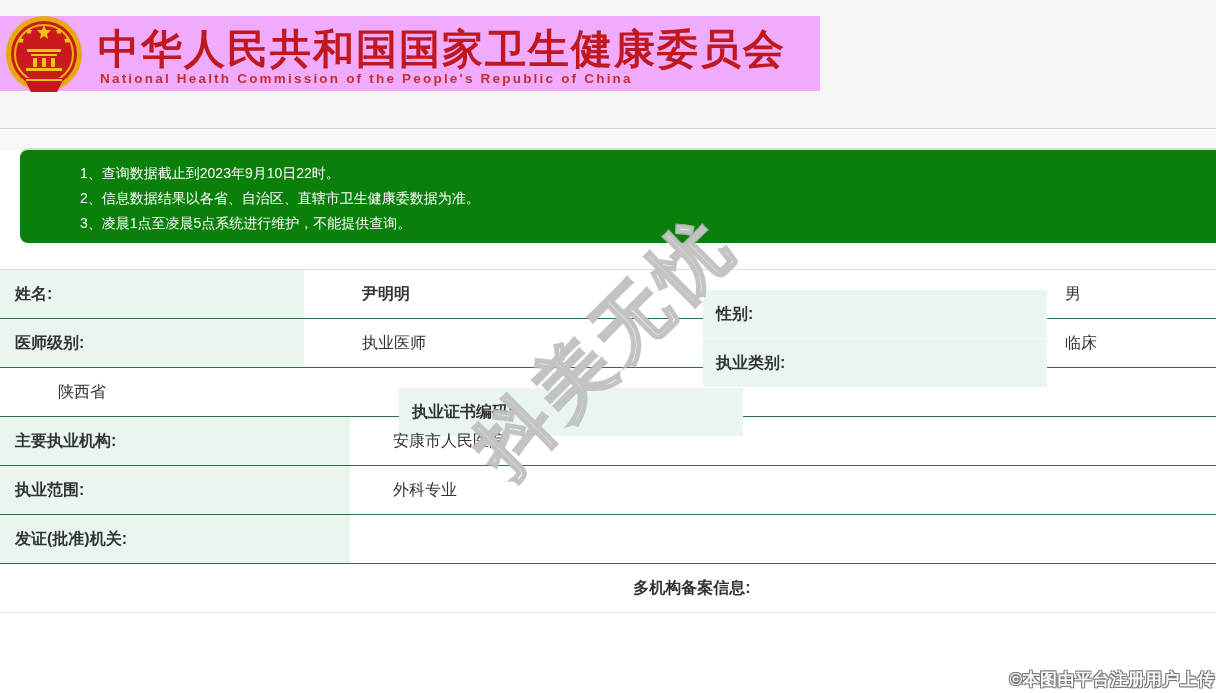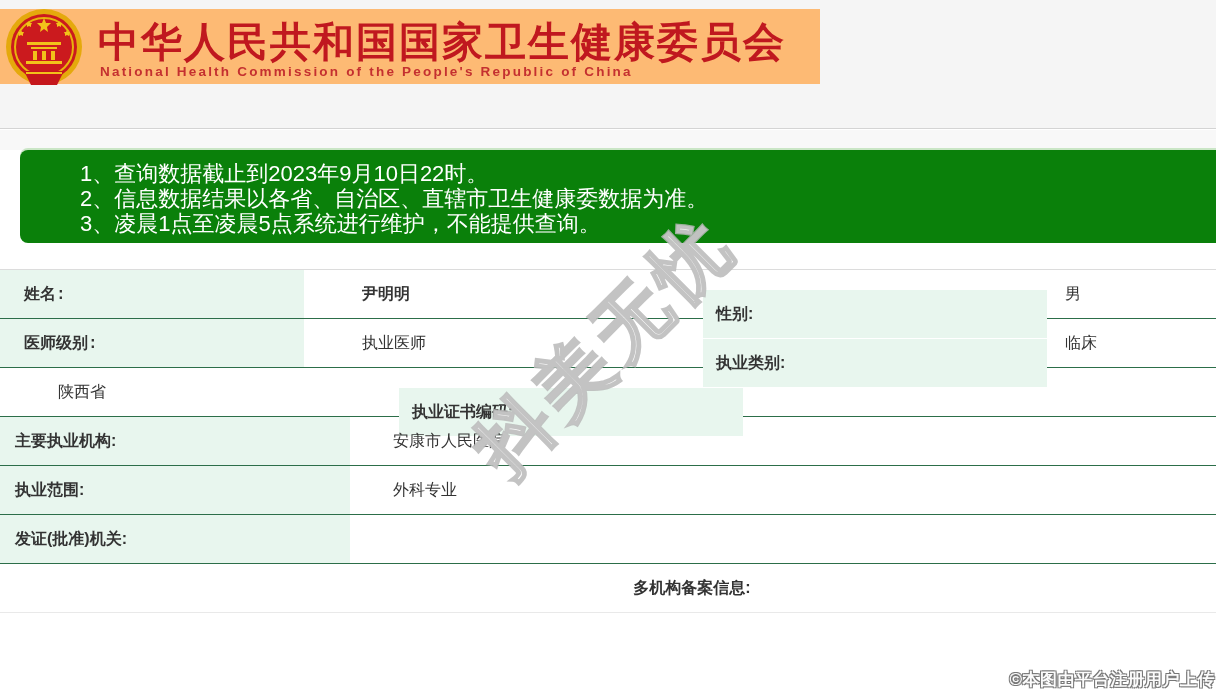--- a/index.html
+++ b/index.html
@@ -11,22 +11,22 @@
     overflow:hidden;
     color:#333;
   }
 
   
   .header-area {
     position:absolute; top:0; left:0; width:1216px; height:129px;
     background:#f5f5f5; border-bottom:1px solid #d4d4d4;
   }
   .logo-plate {
-    position:absolute; top:9px; left:0; width:820px; height:75px;
-    background:#fdba74;
+    position:absolute; top:16px; left:0; width:820px; height:75px;
+    background:#f0abfc;
   }
   .emblem { position:absolute; left:0; top:0; width:95px; height:78px; }
   .title-cn {
     position:absolute; left:98px; top:6px;
     font-size:41px; font-weight:bold; color:#c0181f;
     letter-spacing:2px; white-space:nowrap;
   }
   .title-en {
     position:absolute; left:100px; top:55px;
     font-size:13.5px; font-weight:bold; color:#c43030;
@@ -36,36 +36,36 @@
     position:absolute; top:130px; left:0; width:1216px; height:20px;
     background:#f8f8f8;
   }
 
   
   .notice {
     position:absolute; top:150px; left:20px; width:1196px; height:93px;
     background:#0a800a;
     border-radius:8px 0 0 8px;
     box-shadow:0 -2px 0 rgba(190,225,185,.8);
-    color:#ffffff; font-size:22px; line-height:25px;
+    color:#ffffff; font-size:14px; line-height:25px;
     padding:11px 0 0 60px;
   }
 
   
   .tbl {
     position:absolute; top:269px; left:0; width:1216px;
     border-top:1px solid #dcdcdc;
     font-size:16px;
   }
   .row { display:flex; height:49px; border-bottom:1px solid #2c6e49; }
   .cell { display:flex; align-items:center; height:100%; }
   .lab  { background:#e8f6ee; font-weight:bold; color:#333; }
   .val  { background:transparent; color:#333; }
 
-  .row.paired .c1 { width:304px; padding-left:24px;font-family:Liberation Mono, monospace; }
+  .row.paired .c1 { width:304px; padding-left:15px; }
   .row.paired .c2 { width:399px; padding-left:58px; }
   .row.paired .c3 { width:344px; padding-left:13px;margin-top:20px; }
   .row.paired .c4 { width:169px; padding-left:18px; }
 
   .row.full .c1 { width:350px; padding-left:15px; }
   .row.full .c2 { width:705px; padding-left:4px;margin-left:39px; }
 
   .bold { font-weight:bold; }
 
   .row.section {

